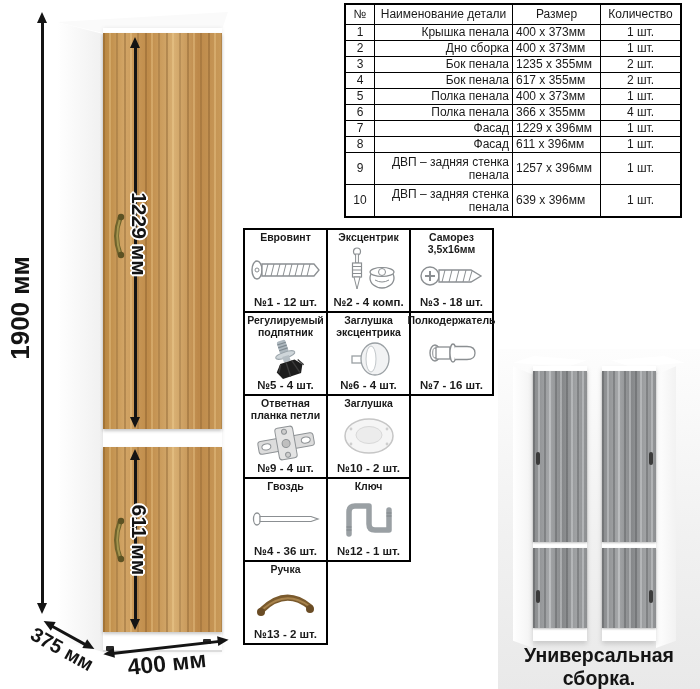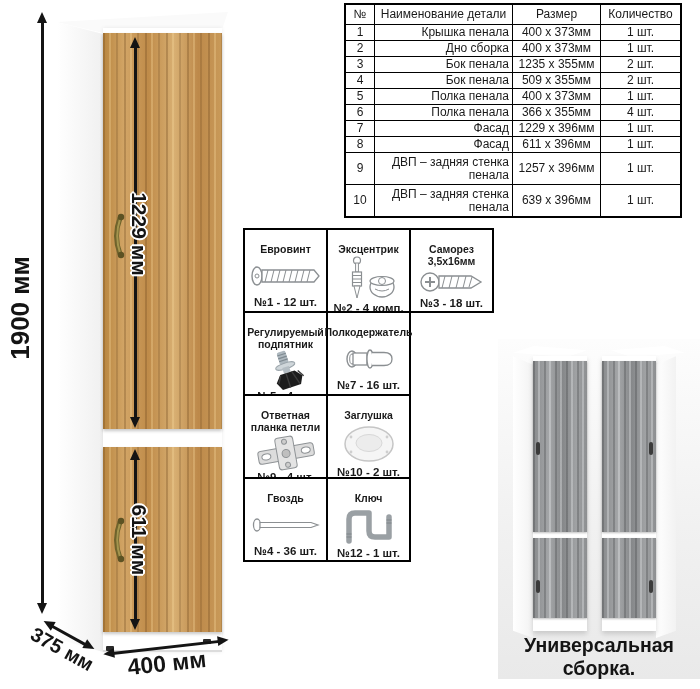--- a/index.html
+++ b/index.html
@@ -42,49 +42,49 @@
 
   
   .parts-table{position:absolute;left:344px;top:3px;width:307px;border-collapse:collapse;
     table-layout:fixed;font-size:12px;line-height:13px;border:2px solid #000;}
   .parts-table th,.parts-table td{border:1px solid #000;padding:0 3px;overflow:hidden;}
   .parts-table th{font-weight:normal;text-align:center;height:19px;}
   .parts-table td{height:15px;}
   .parts-table tr.tall td{height:31px;}
   .col-num{width:22px;text-align:center;}
   .col-name{width:131px;text-align:right;}
-  .col-size{width:81px;text-align:center;}
+  .col-size{width:81px;text-align:left;}
   .col-qty{width:73px;text-align:center;}
 
   
   .hw{position:absolute;left:243px;top:228px;}
   .hw-row{display:flex;}
   .hw-row + .hw-row{margin-top:-2px;}
   .hw-cell{box-sizing:border-box;width:85px;height:85px;border:2px solid #000;background:#fff;
     display:flex;flex-direction:column;align-items:center;justify-content:space-between;
     padding:2px 1px 3px;}
   .hw-cell + .hw-cell{margin-left:-2px;}
-  .hw-title{font-size:10.5px;font-weight:bold;text-align:center;line-height:11.5px;margin-top:12px;}
+  .hw-title{font-size:10.5px;font-weight:bold;text-align:center;line-height:11.5px;}
   .hw-count{font-size:11.5px;font-weight:bold;white-space:nowrap;}
   .hw-icon{flex:1;display:flex;align-items:center;justify-content:center;}
 
   
   .cab-top{position:absolute;left:57px;top:12px;width:178px;height:22px;background:#fafafa;
     clip-path:polygon(0% 45%,96% 0%,93% 73%,26% 95%);}
   .cab-side{position:absolute;left:57px;top:22px;width:46px;height:630px;
     background:linear-gradient(90deg,#ffffff,#f0f0f0);
     clip-path:polygon(0 0,100% 1.9%,100% 100%,0 97.9%);}
   .cab-front{position:absolute;left:103px;top:28px;width:119px;height:624px;background:#fff;
     box-shadow:0 0 4px rgba(0,0,0,.08);}
   .door{position:absolute;left:0;width:119px;box-shadow:0 2px 3px rgba(0,0,0,.22);}
   .plinth-edge{position:absolute;left:0;bottom:0;width:119px;height:2px;background:#dcdcdc;}
   .foot{position:absolute;width:8px;height:5px;background:#2a2a2a;border-radius:1px;}
 
   
-  .duo{position:absolute;left:498px;top:339px;width:202px;height:340px;
+  .duo{position:absolute;left:498px;top:349px;width:202px;height:340px;
     background:linear-gradient(180deg,#fdfdfd 0%,#f1f1f1 55%,#e9e9e9 100%);}
   .mini-side{position:absolute;top:13px;width:20px;height:286px;
     background:linear-gradient(90deg,#ffffff,#f2f2f2);}
   .mini-front{position:absolute;top:17px;width:54px;height:275px;background:#fff;
     box-shadow:0 3px 5px rgba(0,0,0,.15);}
   .mini-door{position:absolute;left:0;width:54px;box-shadow:0 1px 2px rgba(0,0,0,.25);}
   .mini-handle{position:absolute;width:4px;height:13px;background:#3b3b3b;border-radius:2px;}
   .mini-top{position:absolute;top:7px;width:74px;height:11px;background:#fff;
     clip-path:polygon(0 62%,28% 0,100% 38%,73% 100%);}
   .duo-caption{position:absolute;left:0;top:295px;width:100%;text-align:center;
@@ -173,21 +173,21 @@
         </tr>
     <tr>
           <td class="col-num">3</td>
           <td class="col-name">Бок пенала</td>
           <td class="col-size">1235 x 355мм</td>
           <td class="col-qty">2 шт.</td>
         </tr>
     <tr>
           <td class="col-num">4</td>
           <td class="col-name">Бок пенала</td>
-          <td class="col-size">509 x 355мм</td>
+          <td class="col-size">617 x 355мм</td>
           <td class="col-qty">2 шт.</td>
         </tr>
     <tr>
           <td class="col-num">5</td>
           <td class="col-name">Полка пенала</td>
           <td class="col-size">400 x 373мм</td>
           <td class="col-qty">1 шт.</td>
         </tr>
     <tr>
           <td class="col-num">6</td>
@@ -276,20 +276,31 @@
             <path d="M26 4 h9 M26 7 h9 M26 10 h9" stroke="#7f8a91" stroke-width="1.2"></path>
             <ellipse cx="30.5" cy="16" rx="10" ry="3" fill="#cfd6da" stroke="#9aa4aa"></ellipse>
             <rect x="27" y="17" width="7" height="6" fill="#b4bdc3"></rect>
             <path d="M17 30 l6 -7 h15 l6 7 l-4 8 h-19 z" fill="#1d1d1d"></path>
             <path d="M23 24 l-4 7 M29 23 v15 M35 23 l4 14 M41 24 l4 7" stroke="#3c3c3c" stroke-width="1.4"></path>
           </svg>
         </div>
         <div class="hw-count">№5 - 4 шт.</div>
       </div>
       <div class="hw-cell">
+        <div class="hw-title">Заглушка эксцентрика</div>
+        <div class="hw-icon">
+          <svg class="icon-svg" width="54" height="40" viewBox="0 0 54 40">
+            <rect x="10" y="17" width="10" height="7" fill="#fff" stroke="#9aa0a4" stroke-width="1.3"></rect>
+            <ellipse cx="33" cy="20" rx="14" ry="16" fill="#f2f3f4" stroke="#9aa0a4" stroke-width="1.3"></ellipse>
+            <ellipse cx="29" cy="20" rx="5" ry="13" fill="#fff" stroke="#c3c8cb"></ellipse>
+          </svg>
+        </div>
+        <div class="hw-count">№6 - 4 шт.</div>
+      </div>
+      <div class="hw-cell">
         <div class="hw-title">Полкодержатель</div>
         <div class="hw-icon">
           <svg class="icon-svg" width="58" height="26" viewBox="0 0 58 26">
             <ellipse cx="12" cy="13" rx="5" ry="8" fill="#fff" stroke="#8b8f92" stroke-width="1.4"></ellipse>
             <ellipse cx="12" cy="13" rx="2.3" ry="5" fill="#fff" stroke="#8b8f92"></ellipse>
             <rect x="13" y="7" width="14" height="12" fill="#fff" stroke="#8b8f92" stroke-width="1.3"></rect>
             <ellipse cx="30" cy="13" rx="3" ry="9" fill="#fff" stroke="#8b8f92" stroke-width="1.3"></ellipse>
             <path d="M32 6.5 h12 q8 0 8 6.5 t-8 6.5 h-12" fill="#fff" stroke="#8b8f92" stroke-width="1.3"></path>
           </svg>
         </div>
@@ -347,20 +358,34 @@
         <div class="hw-icon">
           <svg class="icon-svg" width="60" height="42" viewBox="0 0 60 42">
             <path d="M10 36 L10 14 Q10 8 16 8 L30 8 L30 26 Q30 32 36 32 L50 32 L50 12" fill="none" stroke="#9aa0a4" stroke-width="5.5" stroke-linecap="round" stroke-linejoin="round"></path>
             <path d="M7.5 32 h5 M7.5 29 h5 M47.5 15 h5 M47.5 18 h5" stroke="#7e8488" stroke-width="1.2"></path>
           </svg>
         </div>
         <div class="hw-count">№12 - 1 шт.</div>
       </div>
     </div>
 
+    <div class="hw-row">
+      <div class="hw-cell">
+        <div class="hw-title">Ручка</div>
+        <div class="hw-icon">
+          <svg class="icon-svg" width="66" height="34" viewBox="0 0 66 34">
+            <path d="M9 25 Q33 2 57 22" fill="none" stroke="#7a5a2d" stroke-width="6" stroke-linecap="round"></path>
+            <path d="M10 24 Q33 4 56 21" fill="none" stroke="#a8834c" stroke-width="2" stroke-linecap="round"></path>
+            <circle cx="8" cy="27" r="4" fill="#6a4c25"></circle>
+              <circle cx="57" cy="24" r="4" fill="#6a4c25"></circle>
+          </svg>
+        </div>
+        <div class="hw-count">№13 - 2 шт.</div>
+      </div>
+    </div>
   </div>
 
   <div class="duo">
 
     <div class="mini-top" style="left:15px;"></div>
     <div class="mini-side" style="left:15px;clip-path:polygon(0 1.5%,100% 4.5%,100% 100%,0 97.5%);"></div>
     <div class="mini-front" style="left:35px;">
       <div class="mini-door graywood" style="top:5px;height:171px;"></div>
       <div class="mini-door graywood" style="top:182px;height:80px;"></div>
       <div class="mini-handle" style="left:3px;top:86px;"></div>

